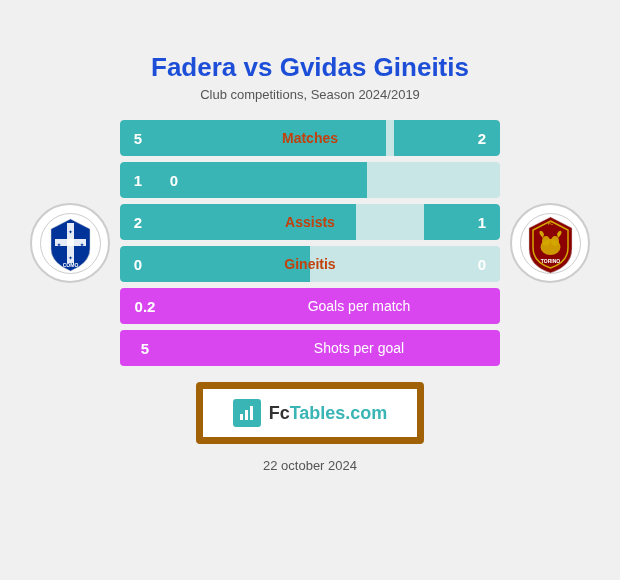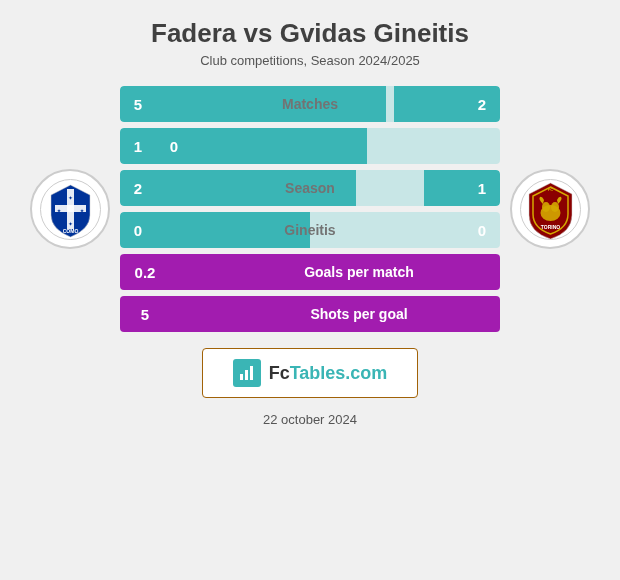--- a/index.html
+++ b/index.html
@@ -19,23 +19,24 @@
       background: #f0f0f0;
       display: flex;
       flex-direction: column;
       align-items: center;
       padding: 18px 0 10px 0;
     }
 
     .title {
       font-size: 26px;
       font-weight: bold;
-      color: #404040;
+      color: #1d4ed8;
       text-align: right;
       margin-bottom: 4px;
+      margin-top: 34px;
     }
 
     .subtitle {
       font-size: 13px;
       color: #555;
       text-align: center;
       margin-bottom: 18px;
     }
 
     .comparison-section {
@@ -113,65 +114,65 @@
       color: #fff;
     }
 
     .stat-label {
       position: relative;
       z-index: 2;
       flex: 1;
       text-align: center;
       font-weight: bold;
       font-size: 14px;
-      color: #737373;
+      color: #c2410c;
     }
 
     .stat-val-right {
       position: relative;
       z-index: 2;
       width: 36px;
       text-align: center;
       font-weight: bold;
       font-size: 15px;
       color: #fff;
     }
 
     .stat-row-single {
       display: flex;
       flex-direction: row;
       align-items: center;
       height: 36px;
-      background: #a21caf;
+      background: #d946ef;
       border-radius: 4px;
       position: relative;
       overflow: hidden;
       gap: 48px;
     }
 
     .stat-val-left-single {
       width: 50px;
       text-align: center;
       font-weight: bold;
       font-size: 15px;
       color: #fff;
     }
 
     .stat-label-single {
       flex: 1;
       text-align: center;
-      font-weight: bold;
+      font-weight: normal;
       font-size: 14px;
       color: #fff;
     }
 
     .fctables-banner {
       margin-top: 16px;
       background: white;
-      border: 1px solid #a16207;
+      border: 7px solid #a16207;
       border-radius: 4px;
       padding: 10px 30px;
       display: flex;
       align-items: center;
       gap: 8px;
     }
 
     .fctables-icon {
       width: 28px;
       height: 28px;
@@ -209,21 +210,21 @@
     .torino-logo {
       width: 65px;
       height: 65px;
     }
   </style>
 </head>
 <body>
 
 <div class="page-wrapper">
   <div class="title">Fadera vs Gvidas Gineitis</div>
-  <div class="subtitle">Club competitions, Season 2024/2025</div>
+  <div class="subtitle">Club competitions, Season 2024/2019</div>
 
   <div class="comparison-section">
 
     <div class="logo-col">
       <div class="logo-circle">
         <svg class="como-logo" viewBox="0 0 65 65" xmlns="http://www.w3.org/2000/svg">
           <circle cx="32.5" cy="32.5" r="30" fill="white" stroke="#ccc" stroke-width="1"></circle>
 
           <path d="M32.5 8 L52 18 L52 38 Q52 52 32.5 60 Q13 52 13 38 L13 18 Z" fill="#003399" stroke="#ccc" stroke-width="0.5"></path>
 
@@ -250,21 +251,21 @@
         </div>
         <div class="stat-row">
           <div class="stat-bar-left" style="width: 65%;"></div>
           <div class="stat-val-left">1</div>
           <div class="stat-val-right">0</div>
         </div>
         <div class="stat-row">
           <div class="stat-bar-right" style="width: 20%;"></div>
           <div class="stat-bar-left" style="width: 62%;"></div>
           <div class="stat-val-left">2</div>
-          <div class="stat-label">Season</div>
+          <div class="stat-label">Assists</div>
           <div class="stat-val-right">1</div>
         </div>
         <div class="stat-row">
           <div class="stat-bar-left" style="width: 50%;"></div>
           <div class="stat-val-left">0</div>
           <div class="stat-label">Gineitis</div>
           <div class="stat-val-right">0</div>
         </div>
         <div class="stat-row-single">
           <div class="stat-val-left-single">0.2</div>

